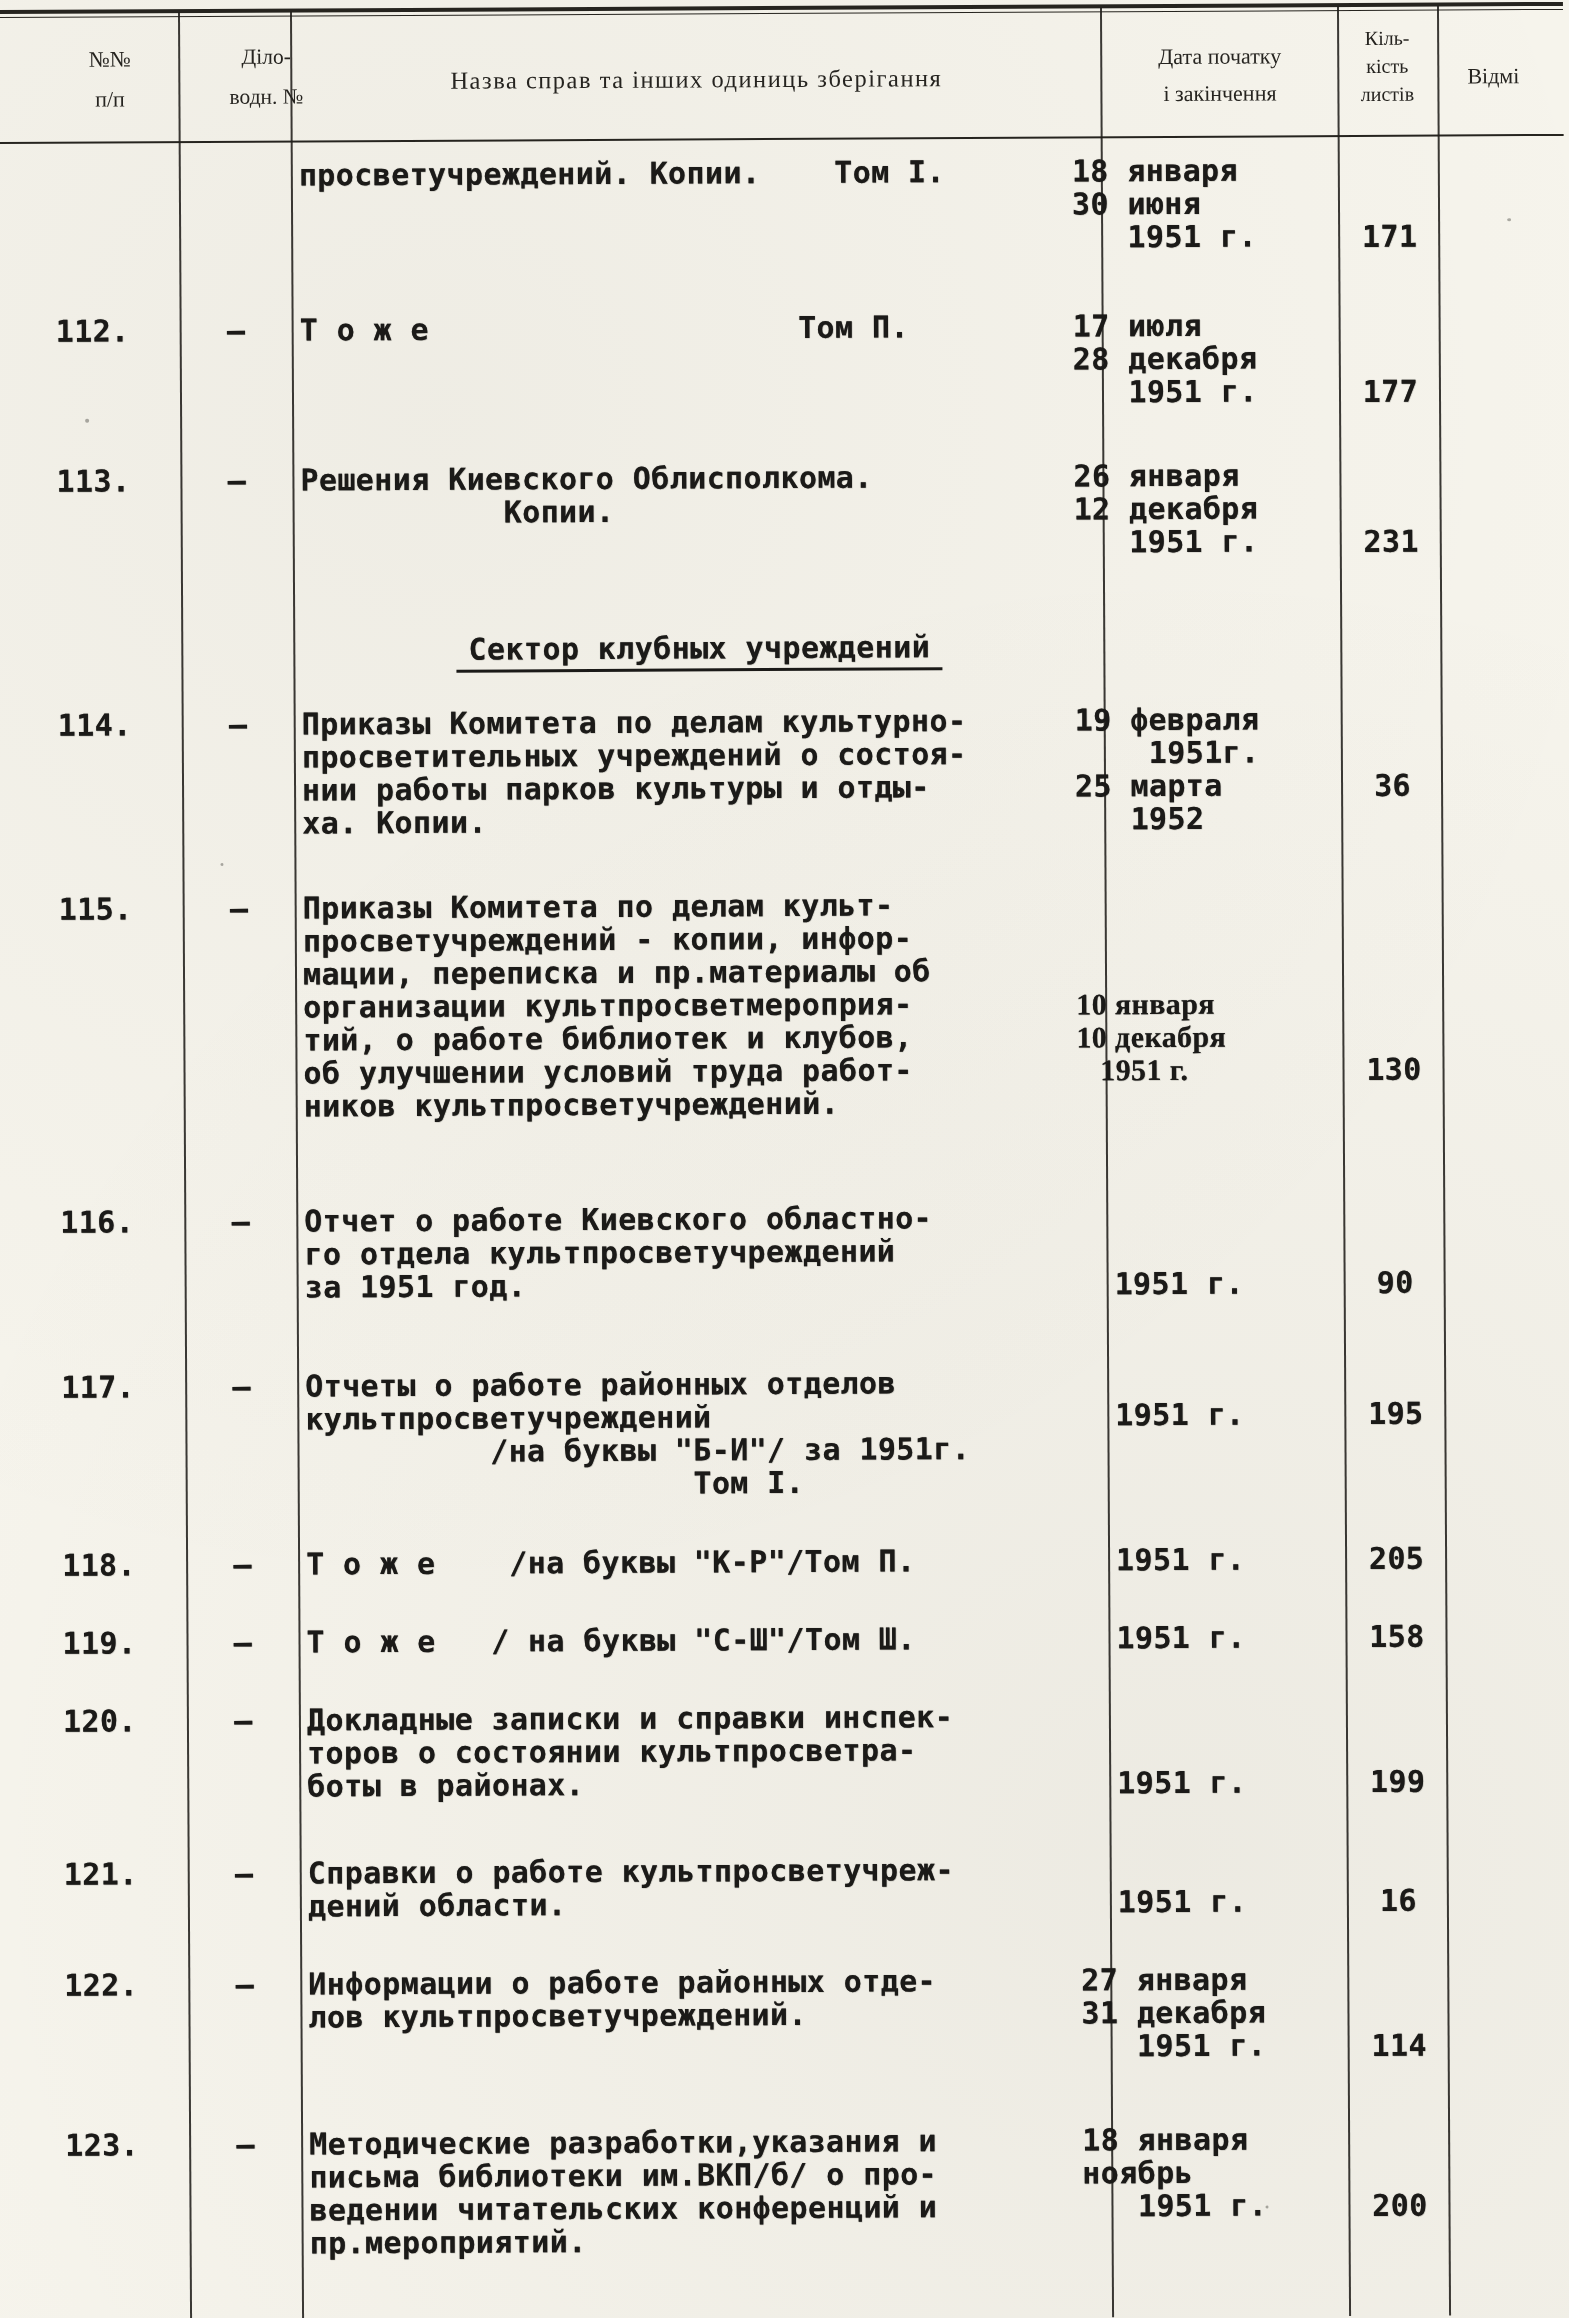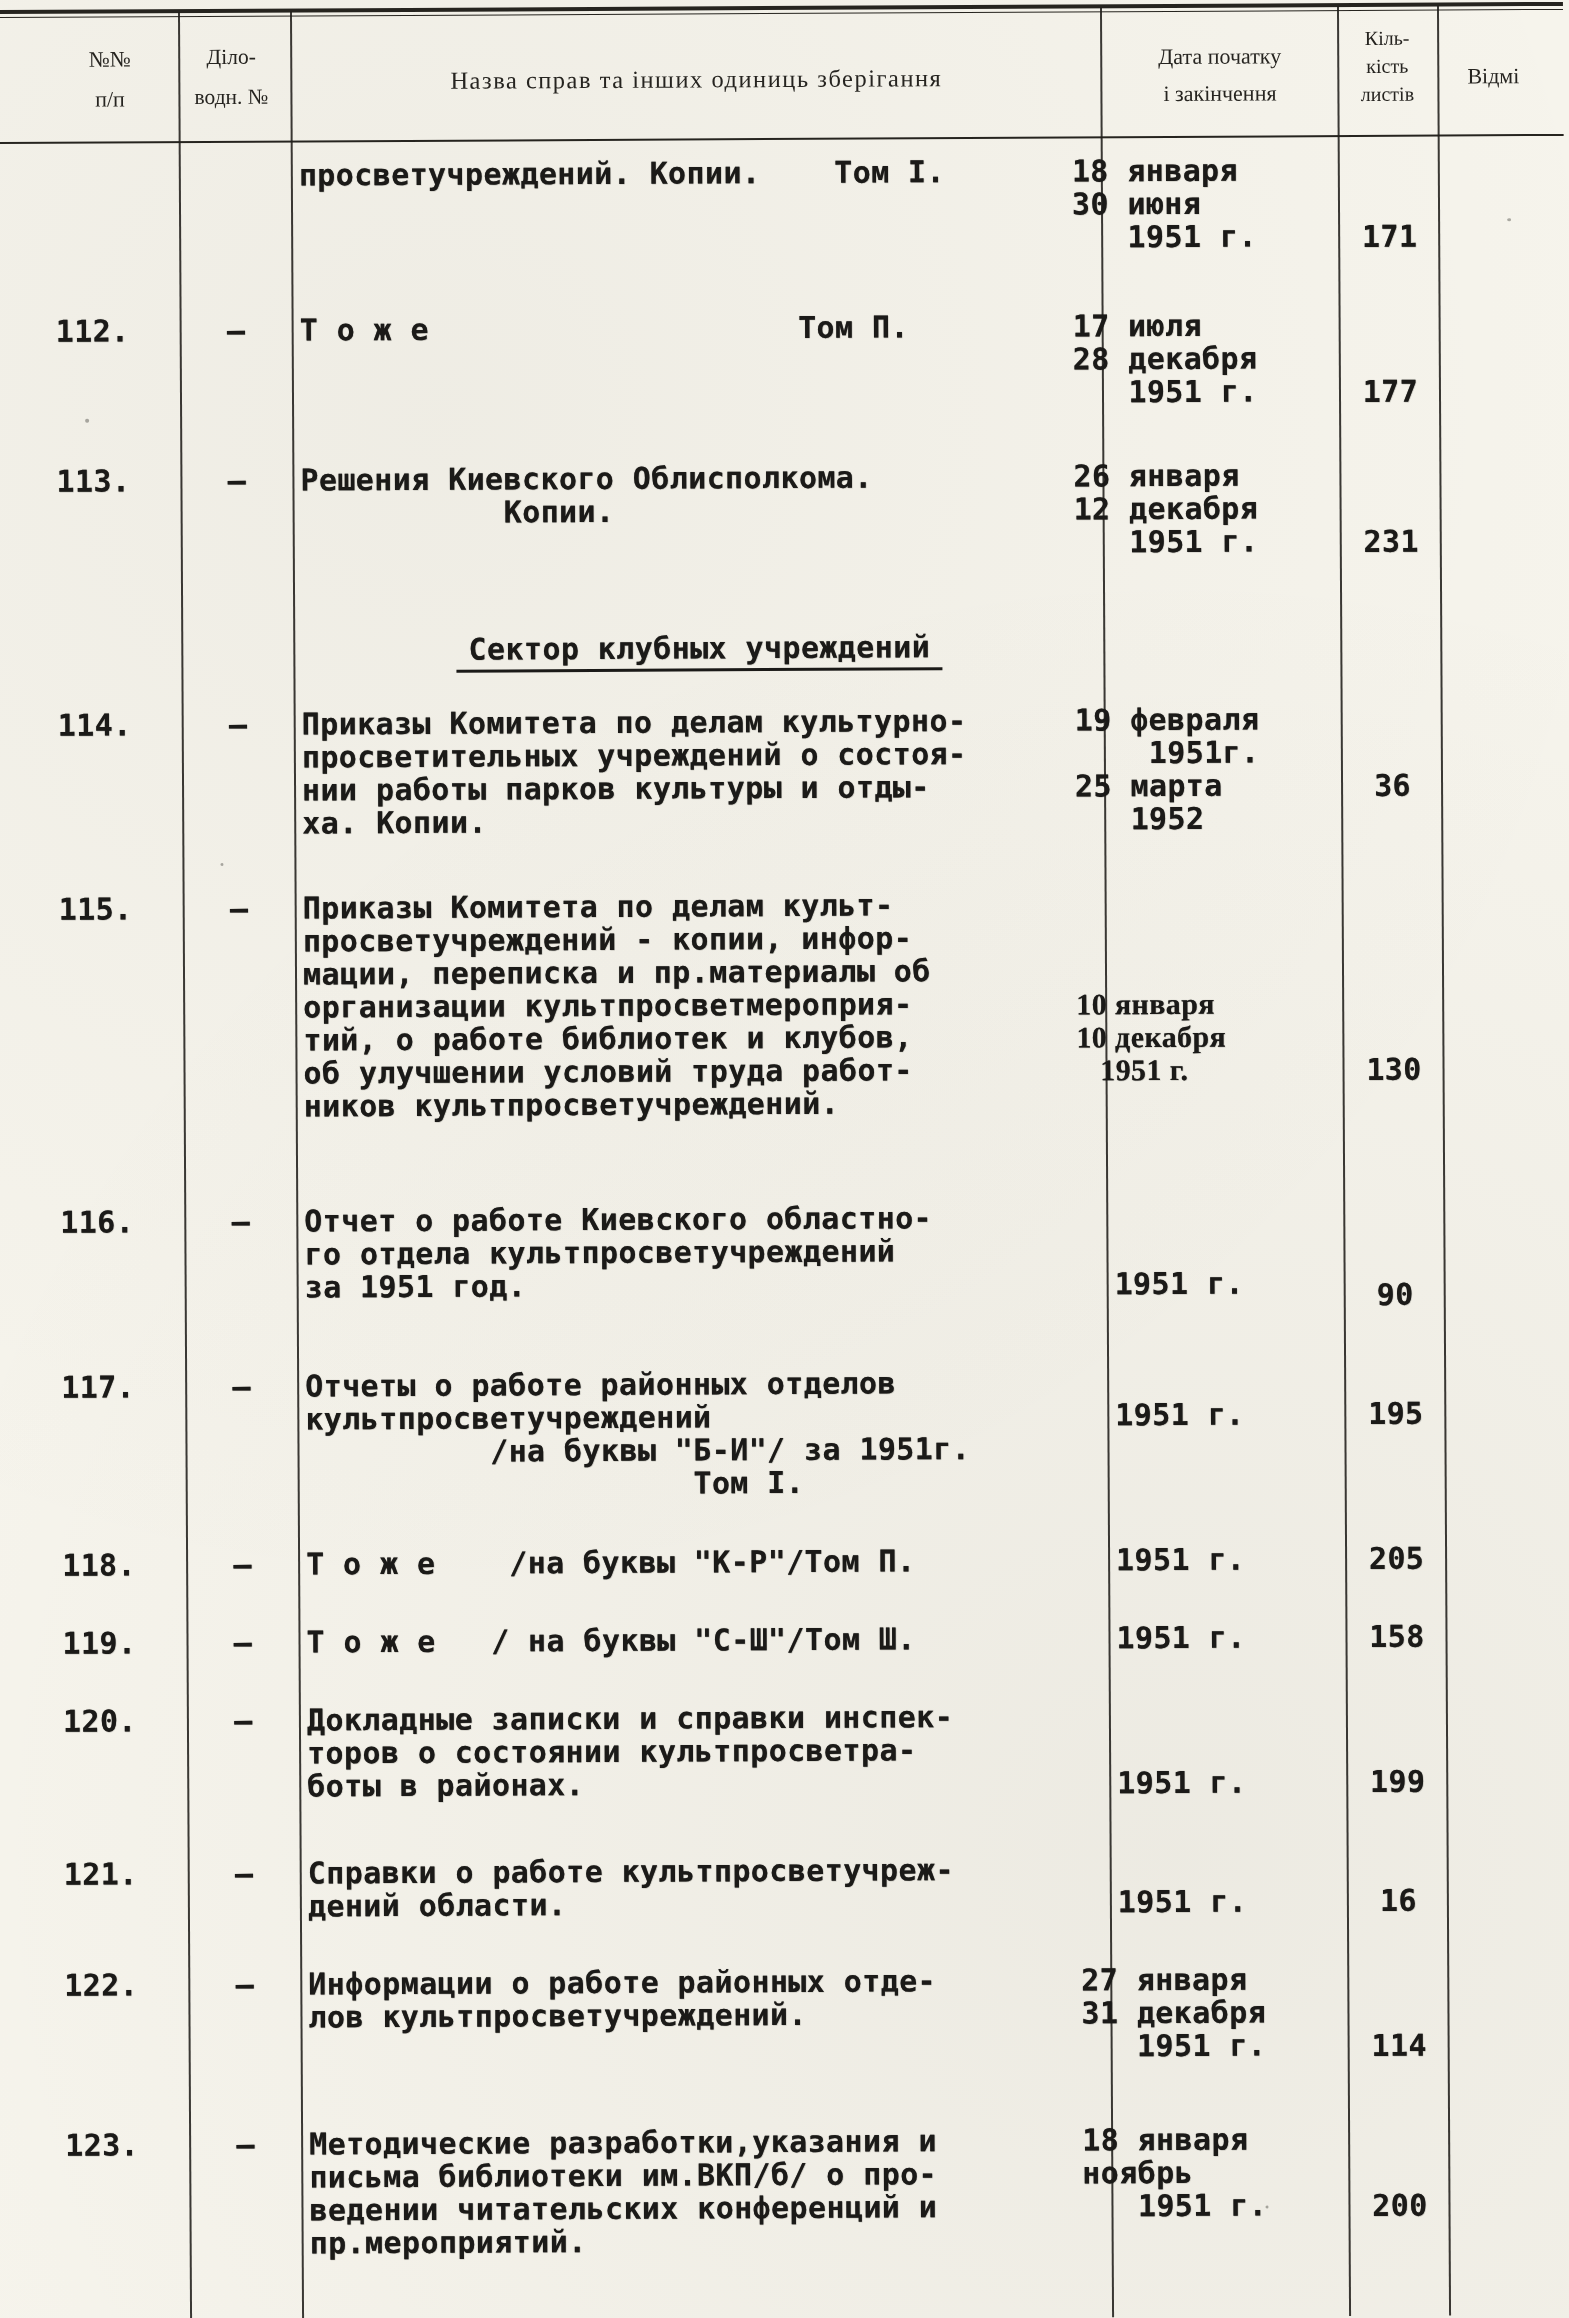--- a/index.html
+++ b/index.html
@@ -26,21 +26,21 @@
   .v{top:9px;bottom:0;width:2.2px;background:rgba(32,30,26,0.88);}
   .v1{left:184px;} .v2{left:296px;} .v3{left:1106px;} .v4{left:1343px;} .v5{left:1443px;}
 
   
   .hdr{
     position:absolute;
     font-family:"Liberation Serif","DejaVu Serif",serif;
     color:#262420;text-align:center;
   }
   .hdr-num{left:46px;top:36px;width:139px;font-size:22px;line-height:40px;}
-  .hdr-delo{left:187px;top:34px;width:100px;font-size:21.5px;line-height:40px;}
+  .hdr-delo{left:187px;top:34px;width:100px;font-size:21.5px;line-height:40px;padding-left:35px;}
   .hdr-title{left:299px;top:65px;width:806px;font-size:24.5px;letter-spacing:1.5px;}
   .hdr-date{left:1109px;top:40px;width:233px;font-size:22px;line-height:37px;}
   .hdr-count{left:1344px;top:27px;width:98px;font-size:20px;line-height:28px;}
   .hdr-notes{left:1473px;top:67px;width:104px;font-size:22px;text-align:left;}
 
   
   .tw{
     font-family:"DejaVu Sans Mono",monospace;
     font-weight:700;
     font-size:30px;
@@ -155,21 +155,21 @@
    1951 г.</div>
           <div class="cell tw count" style="top: 167px;">130</div>
         </div>
         <div class="row" style="top: 1202px;">
           <div class="cell tw num">116.</div>
           <div class="cell tw delo">–</div>
           <div class="cell tw title">Отчет о работе Киевского областно-
 го отдела культпросветучреждений
 за 1951 год.</div>
           <div class="cell tw dates" style="padding-top: 67px;">  1951 г.</div>
-          <div class="cell tw count" style="top: 67px; margin-top: 12px;">90</div>
+          <div class="cell tw count" style="top: 67px;">90</div>
         </div>
         <div class="row" style="top: 1367px;">
           <div class="cell tw num">117.</div>
           <div class="cell tw delo">–</div>
           <div class="cell tw title">Отчеты о работе районных отделов
 культпросветучреждений
           /на буквы "Б-И"/ за 1951г.
                      Том I.</div>
           <div class="cell tw dates" style="padding-top: 33px;">  1951 г.</div>
           <div class="cell tw count" style="top: 33px;">195</div>

